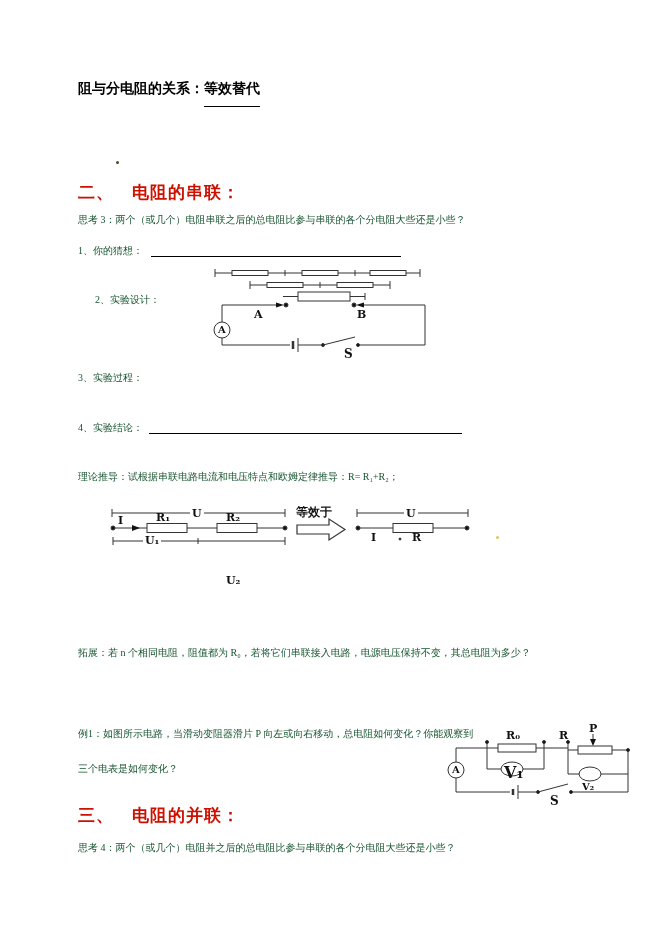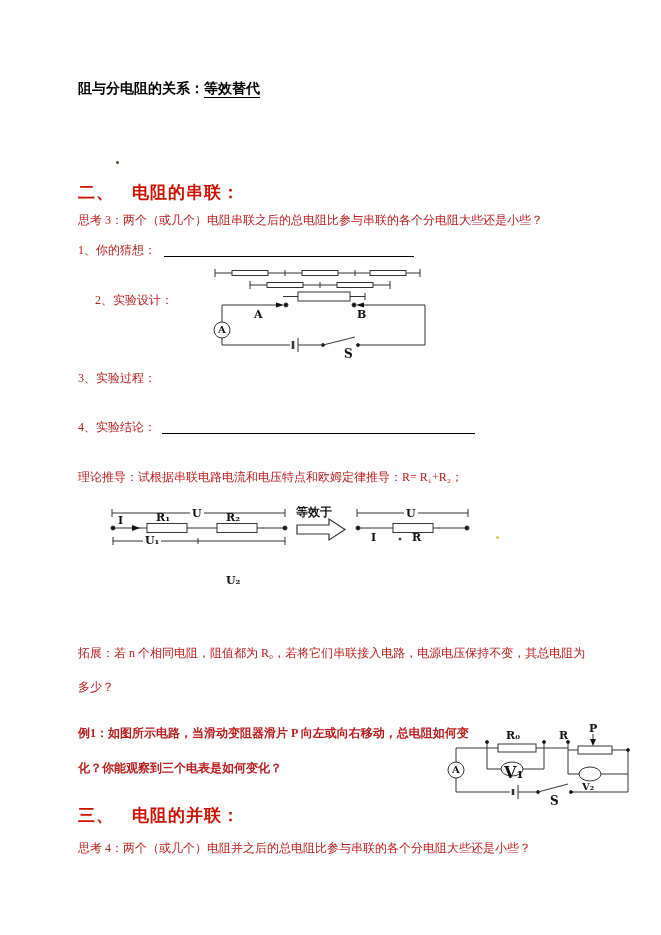--- a/index.html
+++ b/index.html
@@ -1,24 +1,24 @@
 <!DOCTYPE html>
 <html><head>
 <meta charset="utf-8">
 <style>
   html,body{margin:0;padding:0;}
   body{
     width:661px;height:935px;position:relative;background:#ffffff;overflow:hidden;
     font-family:"Liberation Serif","DejaVu Serif","DejaVu Sans",serif;color:#000;
   }
   .abs{position:absolute;}
-  .para{font-size:12px;color:#b91c1c;line-height:1.3;}
+  .para{font-size:10px;color:#14532d;line-height:1.3;}
   .h2{font-size:17px;font-weight:bold;color:#cc1100;letter-spacing:1px;}
   .title{font-size:14px;font-weight:bold;}
-  .emph-underline{border-bottom:1.5px solid #000;padding-bottom:1px;}
+  .emph-underline{border-bottom:1.5px solid #000;padding-bottom:10px;}
   .fill{display:inline-block;border-bottom:1px solid #000;height:13px;vertical-align:-3px;}
   .diag{position:absolute;}
   .diag svg{position:absolute;left:0;top:0;}
   .lbl{position:absolute;font-family:"DejaVu Serif","DejaVu Sans",serif;font-weight:bold;
        font-size:11px;line-height:1;color:#111;}
   .onln{background:#fff;padding:0 2px;}
   .cjk-lbl{font-family:"Liberation Serif","DejaVu Serif","DejaVu Sans",serif;}
   .speck{position:absolute;border-radius:50%;}
   svg line, svg rect, svg ellipse, svg circle, svg polyline{stroke:#333;}
 </style>
@@ -144,21 +144,21 @@
   <span class="lbl cjk-lbl" style="left:206px;top:6px;font-size:12px;">等效于</span>
   <span class="lbl onln" style="left:314px;top:8px;">U</span>
   <span class="lbl" style="left:281px;top:32px;">I</span>
   <span class="lbl" style="left:322px;top:32px;">R</span>
 </div>
 
 <div class="speck" style="left:496px;top:536px;width:3px;height:3px;background:#d6cd4e;"></div>
 
 <div class="abs para" style="left:78px;top:636px;width:518px;line-height:34px;">拓展：若 n 个相同电阻，阻值都为 R₀，若将它们串联接入电路，电源电压保持不变，其总电阻为多少？</div>
 
-<div class="abs para" style="left:78px;top:716px;width:400px;line-height:35px;font-weight:bold;">例1：如图所示电路，当滑动变阻器滑片 P 向左或向右移动，总电阻如何变化？你能观察到三个电表是如何变化？</div>
+<div class="abs para" style="left:78px;top:716px;width:400px;line-height:35px;">例1：如图所示电路，当滑动变阻器滑片 P 向左或向右移动，总电阻如何变化？你能观察到三个电表是如何变化？</div>
 
 <div class="diag" style="left:440px;top:722px;width:205px;height:92px;">
   <svg width="205" height="92" viewBox="0 0 205 92">
     <g fill="none" stroke="#333" stroke-width="1">
       <line x1="16" y1="26" x2="47" y2="26"></line>
       <line x1="16" y1="26" x2="16" y2="40"></line>
       <line x1="16" y1="56" x2="16" y2="70"></line>
       <line x1="47" y1="20" x2="47" y2="32"></line>
       <line x1="47" y1="26" x2="58" y2="26"></line>
       <line x1="96" y1="26" x2="104" y2="26"></line>

